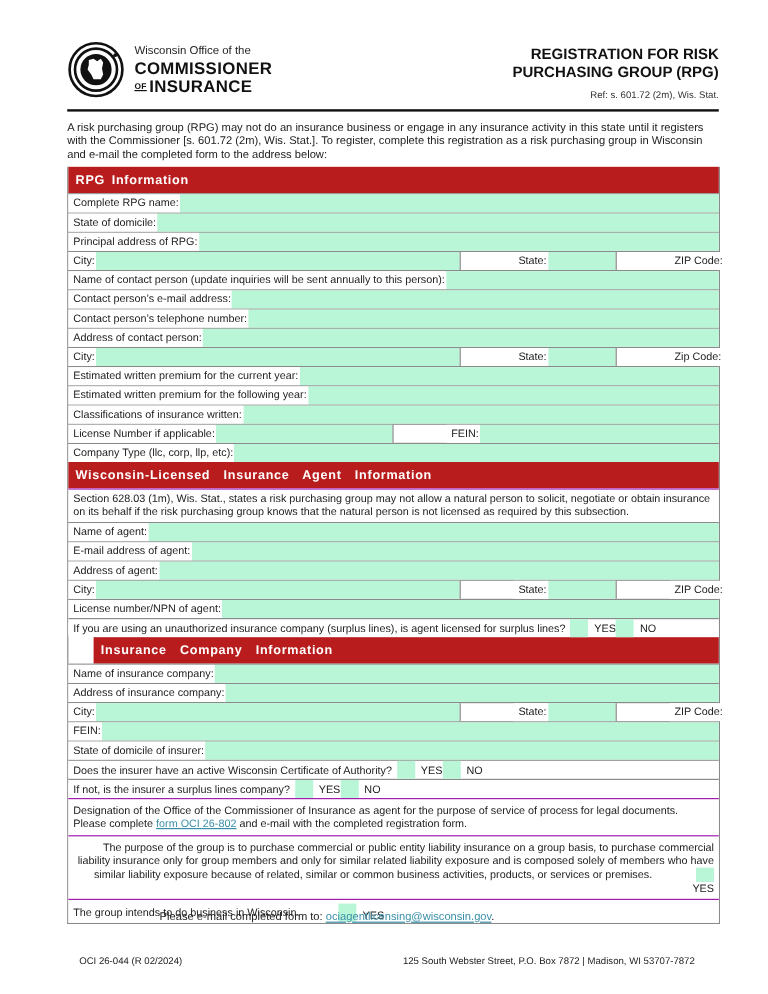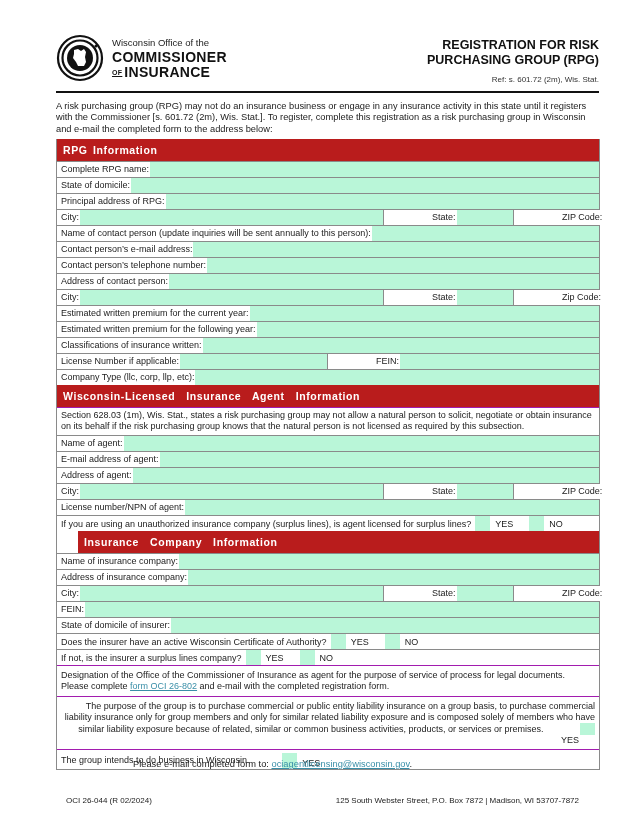--- a/index.html
+++ b/index.html
@@ -27,21 +27,21 @@
   .cell + .cell { border-left:1px solid #8a8a8a;padding-left:44px; }
   .lbl { background:#fff; padding-left:4px; padding-right:1px; white-space:nowrap; color:#222; }
   .fill { background:#b9f6d8; flex:1; }
   .c-city { flex:0 0 326px; }
   .c-state { flex:0 0 85px; }
   .c-lic { flex:0 0 270px; }
   .text-row { border-top:1px solid #a21caf; font-size:9px; line-height:11px; padding:2px 4px 3px 4px; background:#fff; color:#222; }
   .yn-row { display:flex; align-items:center; height:15px; border-top:1px solid #8a8a8a; font-size:9px; background:#fff; }
   .yn-row .lbl { padding-right:4px; }
   .box { display:inline-block; width:15px; height:15px; background:#b9f6d8; }
-  .yn { padding:0 16px 0 5px; }
+  .yn { padding:0 0 0 5px; }
   a.lnk { color:#3a8fa8; text-decoration:underline; }
   .email-line { position:absolute; left:133px; top:759px; font-size:9.3px; color:#222; }
   .footer-left { position:absolute; left:66px; top:796px; font-size:8px; color:#222; }
   .footer-right { position:absolute; right:61px; top:796px; font-size:8px; color:#222; line-height:10px; }
 </style>
 </head>
 <body>
 
 <div class="header">
   <svg class="logo" viewBox="0 0 48 48">

